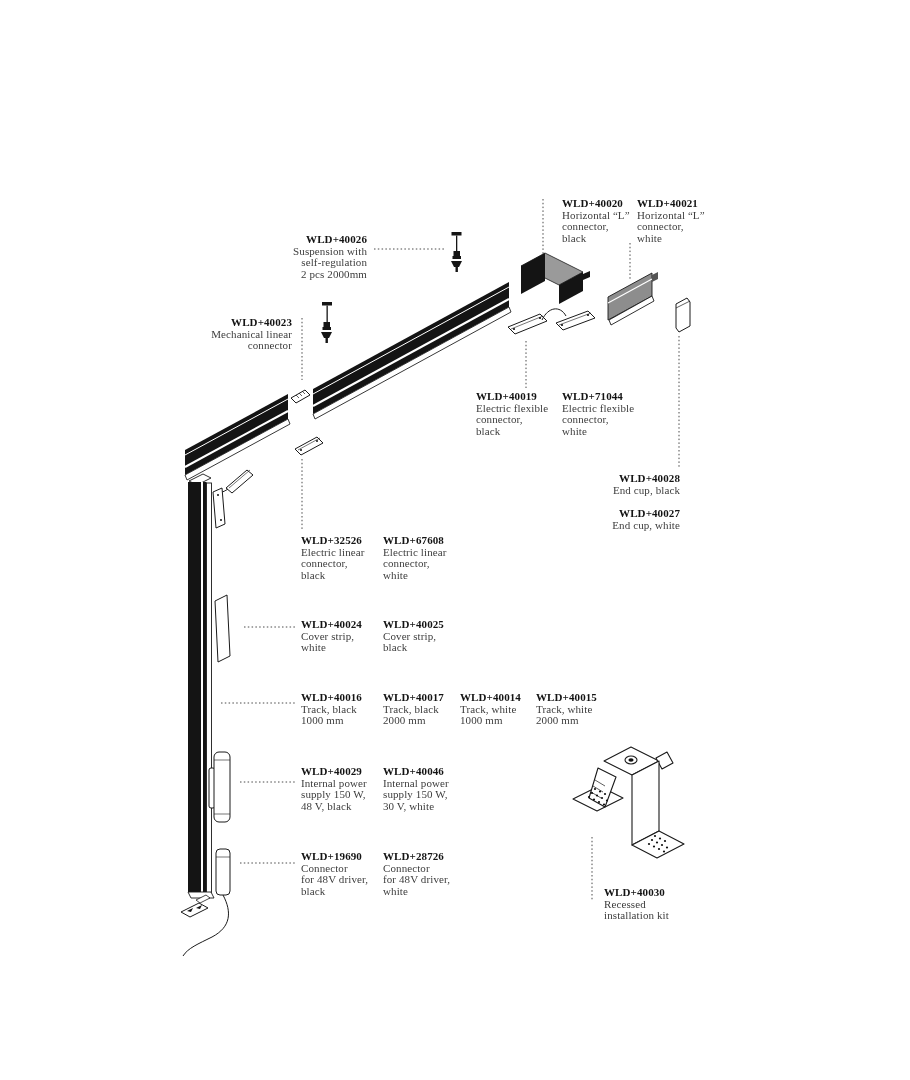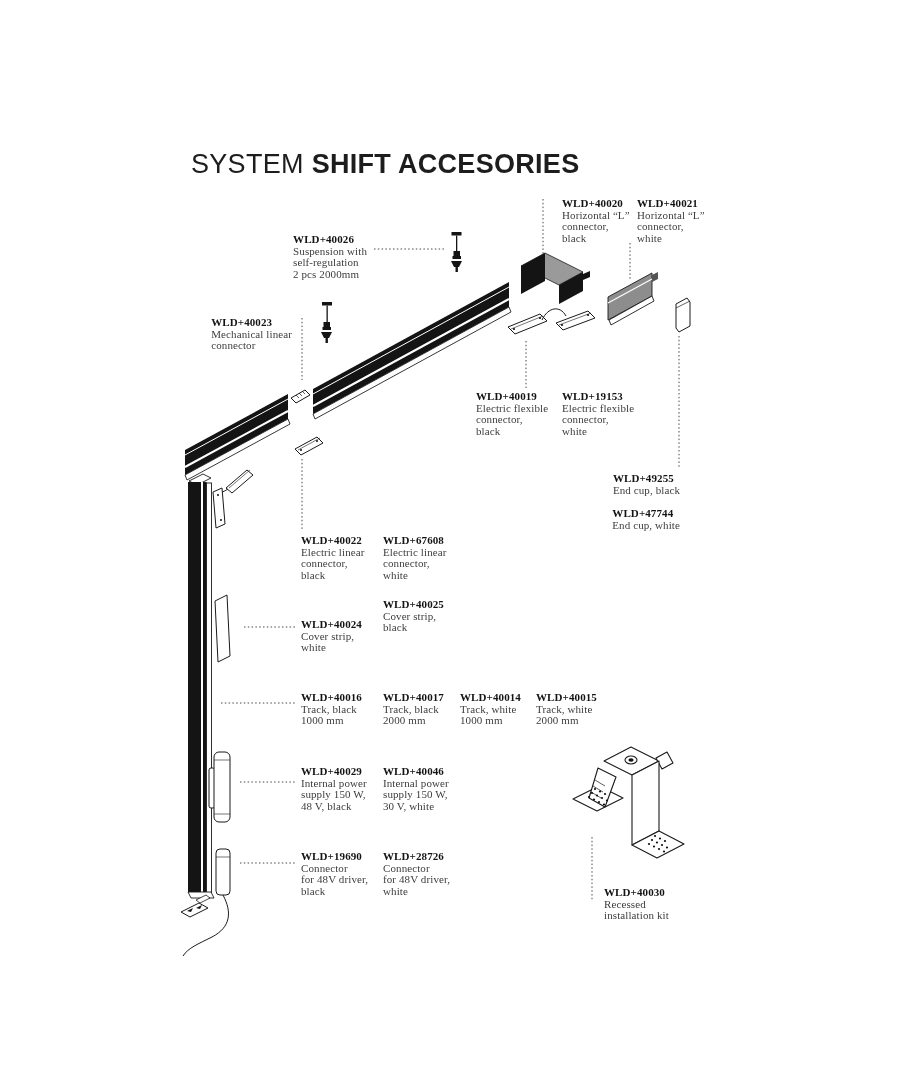--- a/index.html
+++ b/index.html
@@ -6,31 +6,27 @@
   .page{position:relative;width:910px;height:1080px;background:#ffffff;overflow:hidden;
         font-family:"Liberation Sans", sans-serif;}
   .title{position:absolute;left:191px;top:149px;font-size:27px;line-height:30px;
          color:#1d1d1d;letter-spacing:.3px;white-space:nowrap;}
   .title .reg{font-weight:400;}
   .title .bold{font-weight:800;}
   svg.diagram{position:absolute;left:0;top:0;width:910px;height:1080px;}
   .lbl{position:absolute;font-size:11px;line-height:11.5px;color:#3d3d3d;letter-spacing:.1px;font-family:Liberation Serif, serif;}
   .lbl b{display:block;color:#141414;font-weight:700;}
   .lbl span{display:block;}
-  .ra{text-align:left;}
+  .ra{text-align:right;}
 </style>
 </head>
 <body>
 
 <div class="page">
 
-  <div class="title">
-    <span class="reg">SYSTEM</span>
-    <span class="bold">SHIFT ACCESORIES</span>
-  </div>
 
   <svg class="diagram" viewBox="0 0 910 1080">
 
     <g stroke="#4a4a4a" stroke-width="1" stroke-dasharray="1.5 2.3" fill="none">
       <line x1="374" y1="249" x2="444" y2="249"></line>
       <line x1="543" y1="199" x2="543" y2="254"></line>
       <line x1="630" y1="243" x2="630" y2="280"></line>
       <line x1="302" y1="318" x2="302" y2="380"></line>
       <line x1="526" y1="341" x2="526" y2="388"></line>
       <line x1="679" y1="336" x2="679" y2="468"></line>
@@ -223,57 +219,57 @@
   </div>
 
   <div class="lbl" style="left:476px;top:391px">
     <b>WLD+40019</b>
     <span>Electric flexible</span>
     <span>connector,</span>
     <span>black</span>
   </div>
 
   <div class="lbl" style="left:562px;top:391px">
-    <b>WLD+19153</b>
+    <b>WLD+71044</b>
     <span>Electric flexible</span>
     <span>connector,</span>
     <span>white</span>
   </div>
 
   <div class="lbl ra" style="right:230px;top:473px">
-    <b>WLD+49255</b>
+    <b>WLD+40028</b>
     <span>End cup, black</span>
   </div>
 
   <div class="lbl ra" style="right:230px;top:508px">
-    <b>WLD+47744</b>
+    <b>WLD+40027</b>
     <span>End cup, white</span>
   </div>
 
   <div class="lbl" style="left:301px;top:535px">
-    <b>WLD+40022</b>
+    <b>WLD+32526</b>
     <span>Electric linear</span>
     <span>connector,</span>
     <span>black</span>
   </div>
 
   <div class="lbl" style="left:383px;top:535px">
     <b>WLD+67608</b>
     <span>Electric linear</span>
     <span>connector,</span>
     <span>white</span>
   </div>
 
   <div class="lbl" style="left:301px;top:619px">
     <b>WLD+40024</b>
     <span>Cover strip,</span>
     <span>white</span>
   </div>
 
-  <div class="lbl" style="left:383px;top:599px">
+  <div class="lbl" style="left:383px;top:619px">
     <b>WLD+40025</b>
     <span>Cover strip,</span>
     <span>black</span>
   </div>
 
   <div class="lbl" style="left:301px;top:692px">
     <b>WLD+40016</b>
     <span>Track, black</span>
     <span>1000 mm</span>
   </div>

